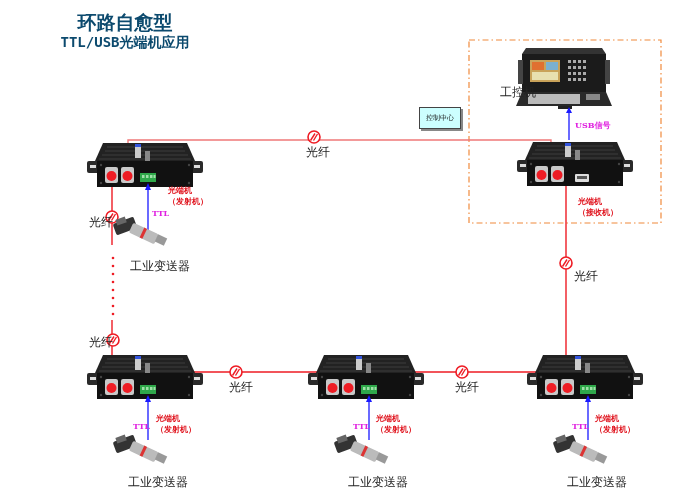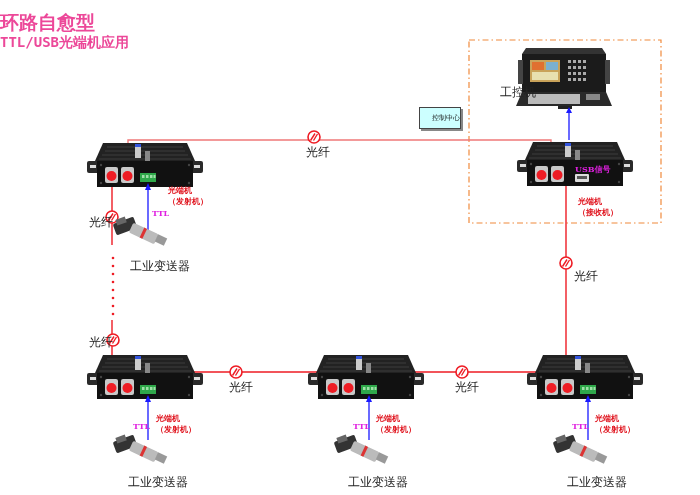--- a/index.html
+++ b/index.html
@@ -1,29 +1,29 @@
 <!DOCTYPE html>
 <html><head>
 <meta charset="utf-8">
 <style>
   html, body { margin: 0; padding: 0; background: #ffffff; }
   body { width: 700px; height: 495px; position: relative; overflow: hidden;
          font-family: "DejaVu Sans", sans-serif; }
-  .title { position: absolute; left: 0; width: 250px; 
-           font-family: "DejaVu Sans Mono", monospace; font-weight: bold; color: #ec4899; }
+  .title { position: absolute; left: 0; width: 250px; text-align: center;
+           font-family: "DejaVu Sans Mono", monospace; font-weight: bold; color: #0c4a6e; }
   .title.l1 { top: 10px; font-size: 19px; }
   .title.l2 { top: 34px; font-size: 14px; }
   svg.diagram { position: absolute; left: 0; top: 0; }
   .lbl { position: absolute; font-size: 12px; color: #222; white-space: nowrap; font-family: "DejaVu Serif", serif; }
   .lbl-red { position: absolute; font-size: 8px; color: #e0141e; white-space: nowrap; text-align: left;
              font-family: "DejaVu Serif", serif; font-weight: bold; line-height: 11px; }
   .lbl-ttl { position: absolute; font-size: 8px; color: #e020e0; font-family: "DejaVu Serif", serif; font-weight: bold; }
   .ctrl-box { position: absolute; left: 419px; top: 107px; width: 40px; height: 20px;
               background: #ccffff; border: 1px solid #444; box-shadow: 2px 2px 0 #888;
-              font-size: 7px; text-align: right; line-height: 20px; font-family: "DejaVu Serif", serif; color: #111; }
+              font-size: 7px; text-align: center; line-height: 20px; font-family: "DejaVu Serif", serif; color: #111; }
 </style>
 </head>
 <body>
 
 <div class="title l1">环路自愈型</div>
 <div class="title l2">TTL/USB光端机应用</div>
 
 <svg class="diagram" width="700" height="495" viewBox="0 0 700 495">
   <defs>
     <g id="optic-device">
@@ -184,21 +184,21 @@
   <use href="#sensor" x="120" y="222"></use>
   <use href="#sensor" x="120" y="440"></use>
   <use href="#sensor" x="341" y="440"></use>
   <use href="#sensor" x="560" y="440"></use>
 </svg>
 
 <div class="ctrl-box">控制中心</div>
 
 <div class="lbl" style="left:500px; top:84px;">工控机</div>
 
-<div class="lbl-ttl" style="left:575px; top:120px;margin-top:44px;">USB信号</div>
+<div class="lbl-ttl" style="left:575px; top:120px;">USB信号</div>
 
 <div class="lbl-red" style="left:578px; top:196px;">
   <div>光端机</div>
   <div>（接收机）</div>
 </div>
 
 <div class="lbl" style="left:306px; top:144px;">光纤</div>
 <div class="lbl" style="left:89px; top:214px;">光纤</div>
 <div class="lbl" style="left:89px; top:334px;">光纤</div>
 <div class="lbl" style="left:574px; top:268px;">光纤</div>

